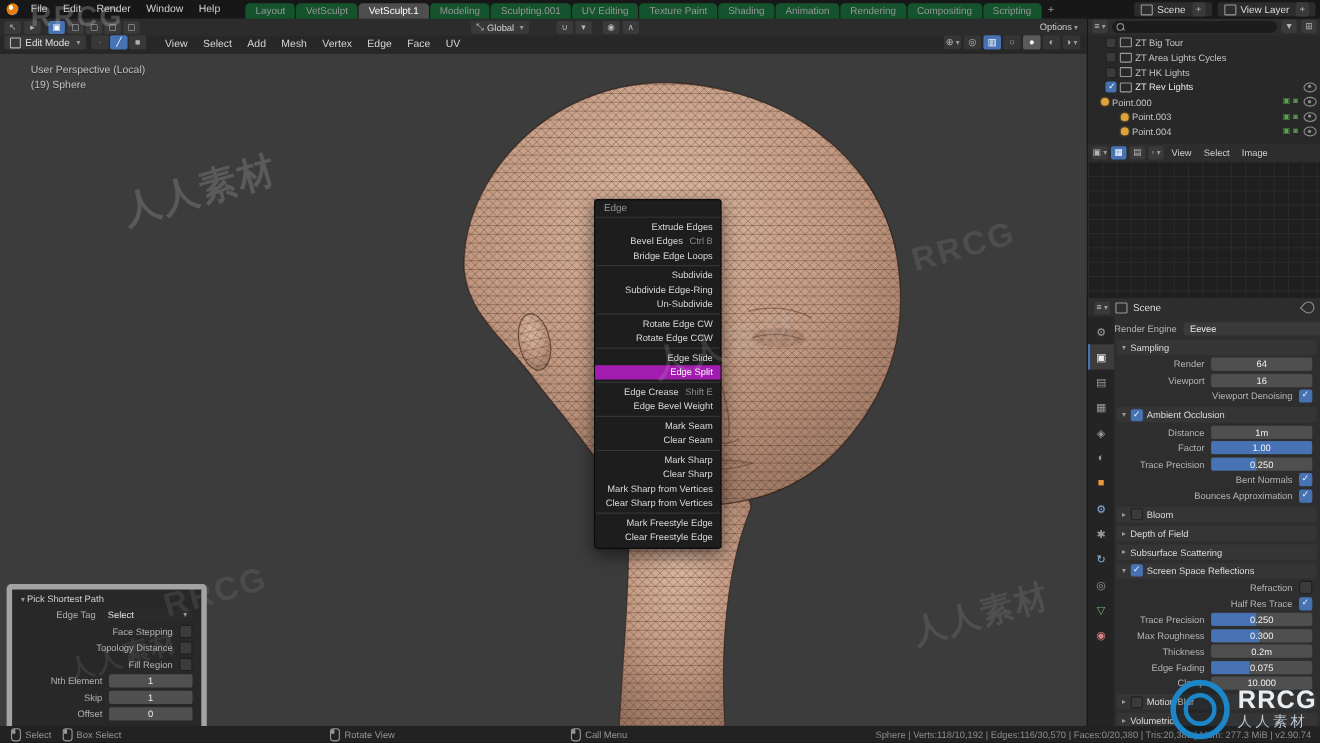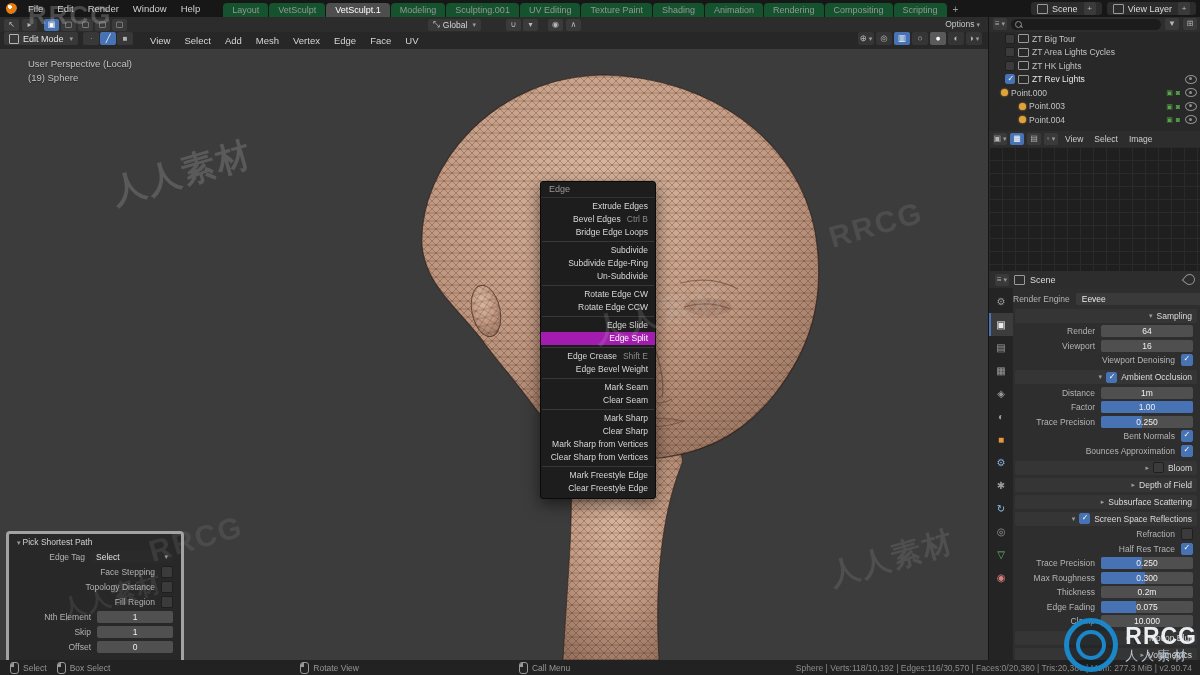--- a/index.html
+++ b/index.html
@@ -52,21 +52,21 @@
   
   .ctx-menu{left:540px;top:181px;width:114px;background:#1d1d1d;border:1px solid #0a0a0a;border-radius:3px;
             box-shadow:0 5px 16px rgba(0,0,0,.55);z-index:40;padding-bottom:3px;}
   .ctx-title{height:15px;line-height:15px;padding-left:8px;font-size:9px;color:#9a9a9a;border-bottom:1px solid #323232;margin-bottom:2px;}
   .ctx-item{height:13px;line-height:13px;padding:0 7px 0 16px;font-size:8.5px;color:#d8d8d8;display:flex;justify-content:flex-end;white-space:nowrap;}
   .ctx-item .sc{color:#8a8a8a;margin-left:6px;}
   .ctx-item.hl{background:#a21caf;color:#fff;}
   .ctx-sep{height:1px;background:#383838;margin:2px 1px;}
 
   
-  .oppanel{left:6px;top:531px;width:172px;height:127px;background:rgba(40,40,40,.96);border:3px solid #a3a3a3;border-radius:4px;z-index:15;font-size:8.5px;color:#c6c6c6;}
+  .oppanel{left:6px;top:531px;width:172px;height:127px;background:rgba(40,40,40,.96);border:5px solid #a3a3a3;border-radius:4px;z-index:15;font-size:8.5px;color:#c6c6c6;}
   .op-title{height:16px;line-height:16px;padding-left:8px;color:#d2d2d2;}
   .op-title::before{content:"▾ ";font-size:7px;color:#9a9a9a;}
   .op-row{height:14px;display:flex;align-items:center;padding:0 8px;margin-bottom:1px;}
   .op-label{flex:1;text-align:right;padding-right:6px;color:#b2b2b2;}
   .op-select{width:72px;height:12px;background:#2a2a2a;border-radius:2px;color:#e2e2e2;display:flex;align-items:center;padding:0 5px;justify-content:space-between;}
   .op-field{width:76px;height:12px;background:#505050;border-radius:2px;color:#efefef;text-align:center;line-height:12px;}
   .cb{width:10px;height:10px;background:#3b3b3b;border:1px solid #1f1f1f;border-radius:2px;flex:0 0 auto;position:relative;}
   .cb.on{background:#4772b3;border-color:#4772b3;}
   .cb.on::after{content:"✓";position:absolute;left:1.5px;top:-1px;font-size:8px;color:#fff;}
 
@@ -103,21 +103,21 @@
   .pcontent{position:absolute;left:24px;top:17px;right:0;bottom:0;padding-top:4px;}
   .prow{display:flex;align-items:center;height:13.5px;padding-right:8px;margin-bottom:1px;}
   .plabel{flex:1;text-align:right;font-size:8.5px;color:#b4b4b4;padding-right:6px;white-space:nowrap;}
   .pfield{width:92px;height:12px;background:#4f4f4f;border-radius:2px;position:relative;overflow:hidden;
           text-align:center;font-size:8.5px;color:#f0f0f0;line-height:12px;flex:0 0 auto;}
   .pselect{width:132px;height:12px;background:#3a3a3a;border-radius:2px;display:flex;align-items:center;justify-content:space-between;
            padding:0 6px;font-size:8.5px;color:#e8e8e8;flex:0 0 auto;}
   .fill{position:absolute;left:0;top:0;bottom:0;background:#4772b3;}
   .pv{position:relative;}
   .sechead{display:flex;align-items:center;height:14px;background:#353535;border-radius:2px;margin:3px 4px 2px 2px;
-           padding:0 5px;font-size:8.5px;color:#dcdcdc;gap:4px;justify-content:flex-end;}
+           padding:0 5px;font-size:8.5px;color:#dcdcdc;gap:4px;}
   .sechead.open::before{content:"▾";font-size:7px;color:#9a9a9a;}
   .sechead.closed::before{content:"▸";font-size:7px;color:#9a9a9a;}
 
   
   .statusbar{left:0;top:660px;width:1200px;height:15px;background:#222;display:flex;align-items:center;
              font-size:8.5px;color:#969696;z-index:45;}
   .mouse{width:7px;height:10px;border:1px solid #9a9a9a;border-radius:3px;position:relative;display:inline-block;margin:0 4px 0 10px;flex:0 0 auto;}
   .mouse::after{content:"";position:absolute;top:0;left:0;width:3px;height:4px;background:#9a9a9a;border-radius:2px 0 0 0;}
   .sb-stats{margin-left:auto;margin-right:8px;color:#8d8d8d;white-space:nowrap;}
 

